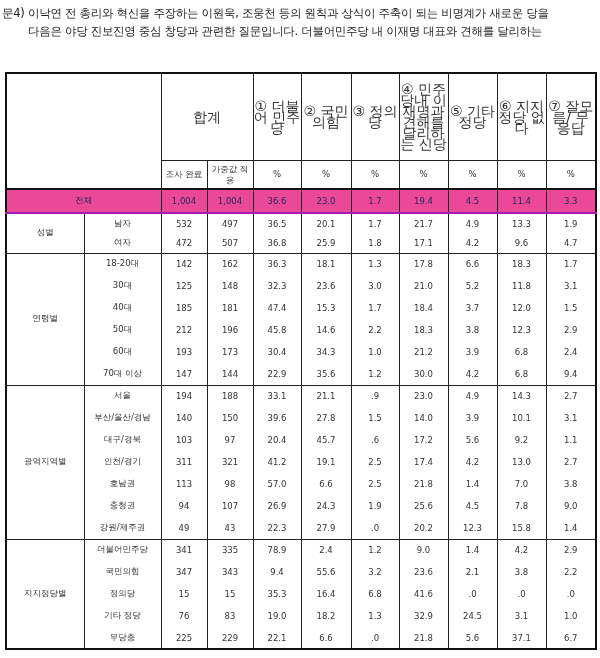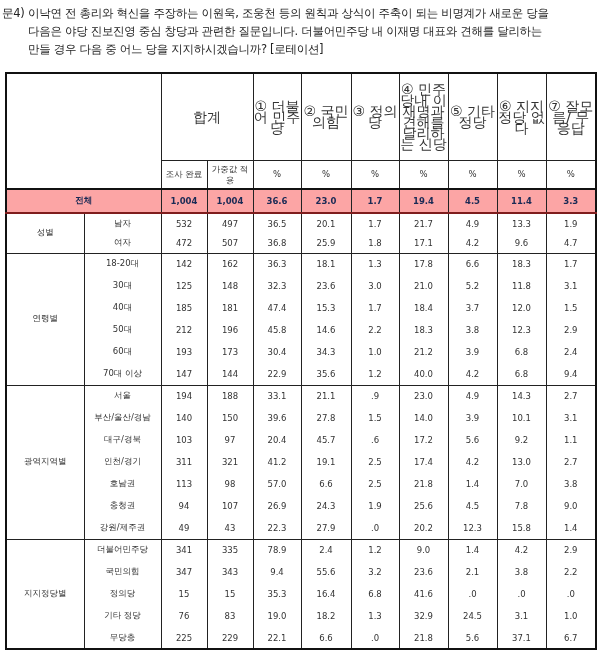--- a/index.html
+++ b/index.html
@@ -7,35 +7,34 @@
   .question { position:absolute; left:2px; top:4px; width:596px; font-size:11.5px; line-height:18px; letter-spacing:-0.3px; }
   .question .num { font-weight:normal; position:absolute; left:0; top:0; }
   .question .text { position:absolute; left:26px; top:0; width:568px; }
   .question .line { white-space:nowrap; display:block; }
   table { position:absolute; left:5px; top:72px; border-collapse:collapse; table-layout:fixed; width:590px; font-size:8.5px; }
   td, th { border-left:1.5px solid #222; border-right:1.5px solid #222; text-align:center; padding:0; font-weight:normal; color:#333; overflow:hidden; }
   table { border:2px solid #111; }
   th { border-top:1px solid #222; border-bottom:1px solid #222; line-height:11px; }
   .hdr1 th { height:86px; font-size:14px; }
   .hdr2 th { height:27px; border-bottom:2px solid #111; }
-  .total td { background:#fca5a5; height:22px; border-bottom:2px solid #7f1d1d; color:#1a2a55;font-weight:bold; }
+  .total td { background:#ec4899; height:22px; border-bottom:2px solid #a21caf; color:#1a2a55; }
   .grp td { height:17px; }
   .gstart td { border-top:1.5px solid #222; }
   .gcell { border-right:1.5px solid #222; }
   .sub { border-left:1.5px solid #222; }
 </style>
 </head>
 <body>
 
 <div class="question">
   <span class="num">문4)</span>
   <div class="text">
     <span class="line">이낙연 전 총리와 혁신을 주장하는 이원욱, 조웅천 등의 원칙과 상식이 주축이 되는 비명계가 새로운 당을</span>
     <span class="line">다음은 야당 진보진영 중심 창당과 관련한 질문입니다. 더불어민주당 내 이재명 대표와 견해를 달리하는</span>
-    <span class="line">만들 경우 다음 중 어느 당을 지지하시겠습니까? [로테이션]</span>
   </div>
 </div>
 
 <table>
   <colgroup>
     <col style="width:78px">
       <col style="width:77px">
       <col style="width:46px">
       <col style="width:46px">
     <col style="width:48px">
@@ -169,21 +168,21 @@
         <td>6.8</td>
         <td>2.4</td>
       </tr>
       <tr class="grp" style="height: 22px;">
         <td class="sub">70대 이상</td>
         <td>147</td>
         <td>144</td>
         <td>22.9</td>
         <td>35.6</td>
         <td>1.2</td>
-        <td>40.0</td>
+        <td>30.0</td>
         <td>4.2</td>
         <td>6.8</td>
         <td>9.4</td>
       </tr>
       <tr class="grp gstart" style="height: 22px;">
         <td rowspan="7" class="gcell">광역지역별</td>
         <td class="sub">서울</td>
         <td>194</td>
         <td>188</td>
         <td>33.1</td>

